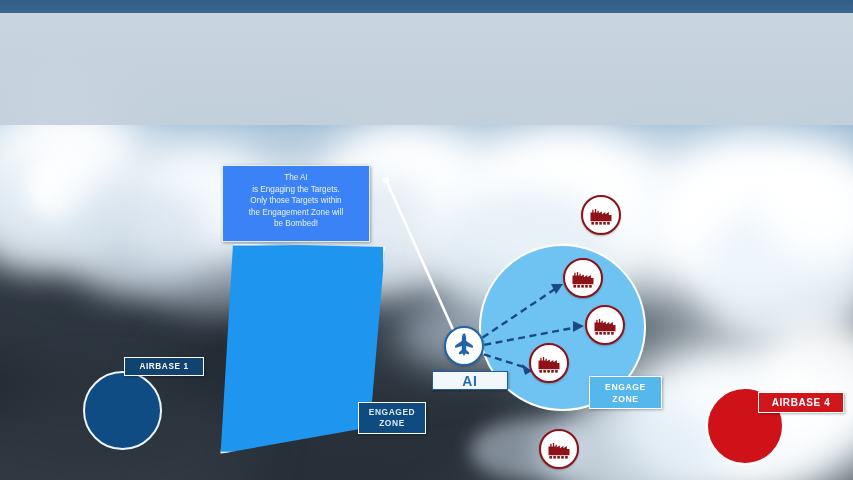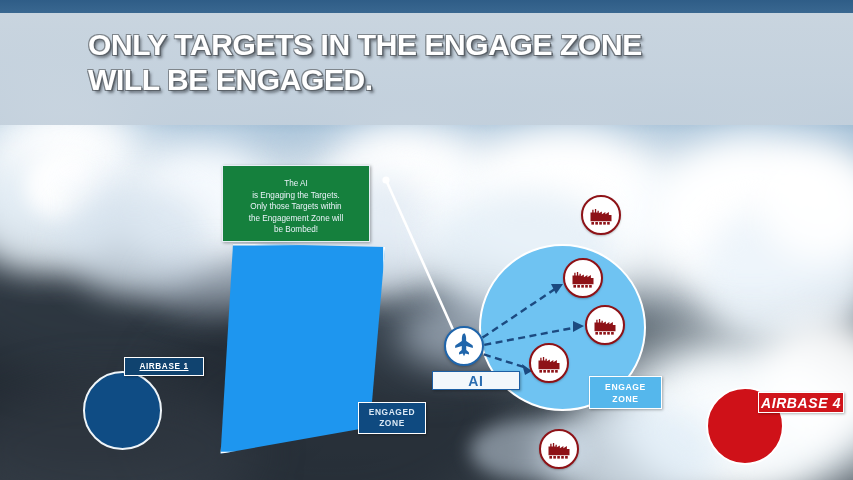--- a/index.html
+++ b/index.html
@@ -72,62 +72,62 @@
   #airbase4-circle {
     position:absolute; left:706px; top:387px; width:78px; height:78px;
     border-radius:50%;
     background:#cf1118;
     border:2.2px solid #ffffff;
   }
 
   
   #callout {
     position:absolute; left:222px; top:165px; width:148px; height:77px;
-    background:#15803d;
+    background:#3b82f6;
     border:1.6px solid #e6eef5;
     color:#eaf2f9;
     font-size:8.2px; line-height:11.6px;
     text-align:center;
-    padding-top:12px;
+    padding-top:6px;
     white-space:pre-line;
     box-shadow:1px 1px 3px rgba(0,0,0,.35);
   }
 
   
   .lbl {
     position:absolute;
     display:flex; align-items:center; justify-content:center;
     text-align:center; font-weight:bold;
     letter-spacing:.6px;
     box-shadow:1px 1px 2.5px rgba(0,0,0,.3);
   }
   #label-airbase1 {
     left:124px; top:357px; width:80px; height:19px;
     background:#10436f; border:1.4px solid #ffffff;
-    color:#ffffff; font-size:8.2px;text-decoration:underline;
+    color:#ffffff; font-size:8.2px;
   }
   #label-airbase4 {
     left:758px; top:392px; width:86px; height:21px;
     background:#d0151b; border:1.5px solid #ffffff;
-    color:#ffffff; font-size:14px;font-style:italic;
+    color:#ffffff; font-size:10px;
   }
   #label-patrol {
     left:358px; top:402px; width:68px; height:32px;
     background:#0f4a80; border:1.4px solid #ffffff;
     color:#dbe9f5; font-size:8.4px; line-height:11.5px;
     white-space:pre-line; flex-direction:column;
   }
   #label-engage {
     left:589px; top:370px; width:73px; height:33px;
     background:#55b7ec; border:1.5px solid #ffffff;
     color:#ffffff; font-size:8.6px; line-height:12px;
     white-space:pre-line; flex-direction:column;margin-top:6px;
   }
   #label-ai {
-    left:432px; top:371px; width:88px; height:19px;
+    left:432px; top:371px; width:76px; height:19px;
     background:#f2f7fb; border:1.6px solid #1d5fa4;
     color:#2a6cb0; font-size:14px; letter-spacing:.8px;
   }
 
   
   .target-icon {
     position:absolute; width:40px; height:40px;
     border-radius:50%;
     background:#ffffff;
     border:2.6px solid #8e1217;
@@ -190,22 +190,20 @@
     <div class="cl2" style="left:640px;top:360px;width:200px;height:130px;background:rgba(252,254,255,.9);"></div>
     <div class="cl2" style="left:760px;top:320px;width:130px;height:120px;background:rgba(255,255,255,.88);"></div>
     <div class="cl2" style="left:540px;top:400px;width:180px;height:110px;background:rgba(224,236,246,.8);"></div>
 
     <div class="cl2" style="left:400px;top:300px;width:140px;height:70px;background:rgba(200,214,228,.55);"></div>
     <div class="cl2" style="left:150px;top:255px;width:130px;height:60px;background:rgba(186,200,214,.45);"></div>
     <div class="cl" style="left:470px;top:420px;width:120px;height:60px;background:rgba(210,224,238,.5);"></div>
   </div>
 
   <div id="header-band"></div>
-  <div id="title">ONLY TARGETS IN THE ENGAGE ZONE
-WILL BE ENGAGED.</div>
 
   <div id="patrol-zone"></div>
   <div id="engage-zone-circle"></div>
   <div id="airbase1-circle"></div>
   <div id="airbase4-circle"></div>
 
   <svg id="connectors">
 
     <line x1="386" y1="180" x2="459" y2="343" stroke="#ffffff" stroke-width="2.6" stroke-linecap="round"></line>
     <circle cx="386" cy="180" r="3.6" fill="#ffffff"></circle>

